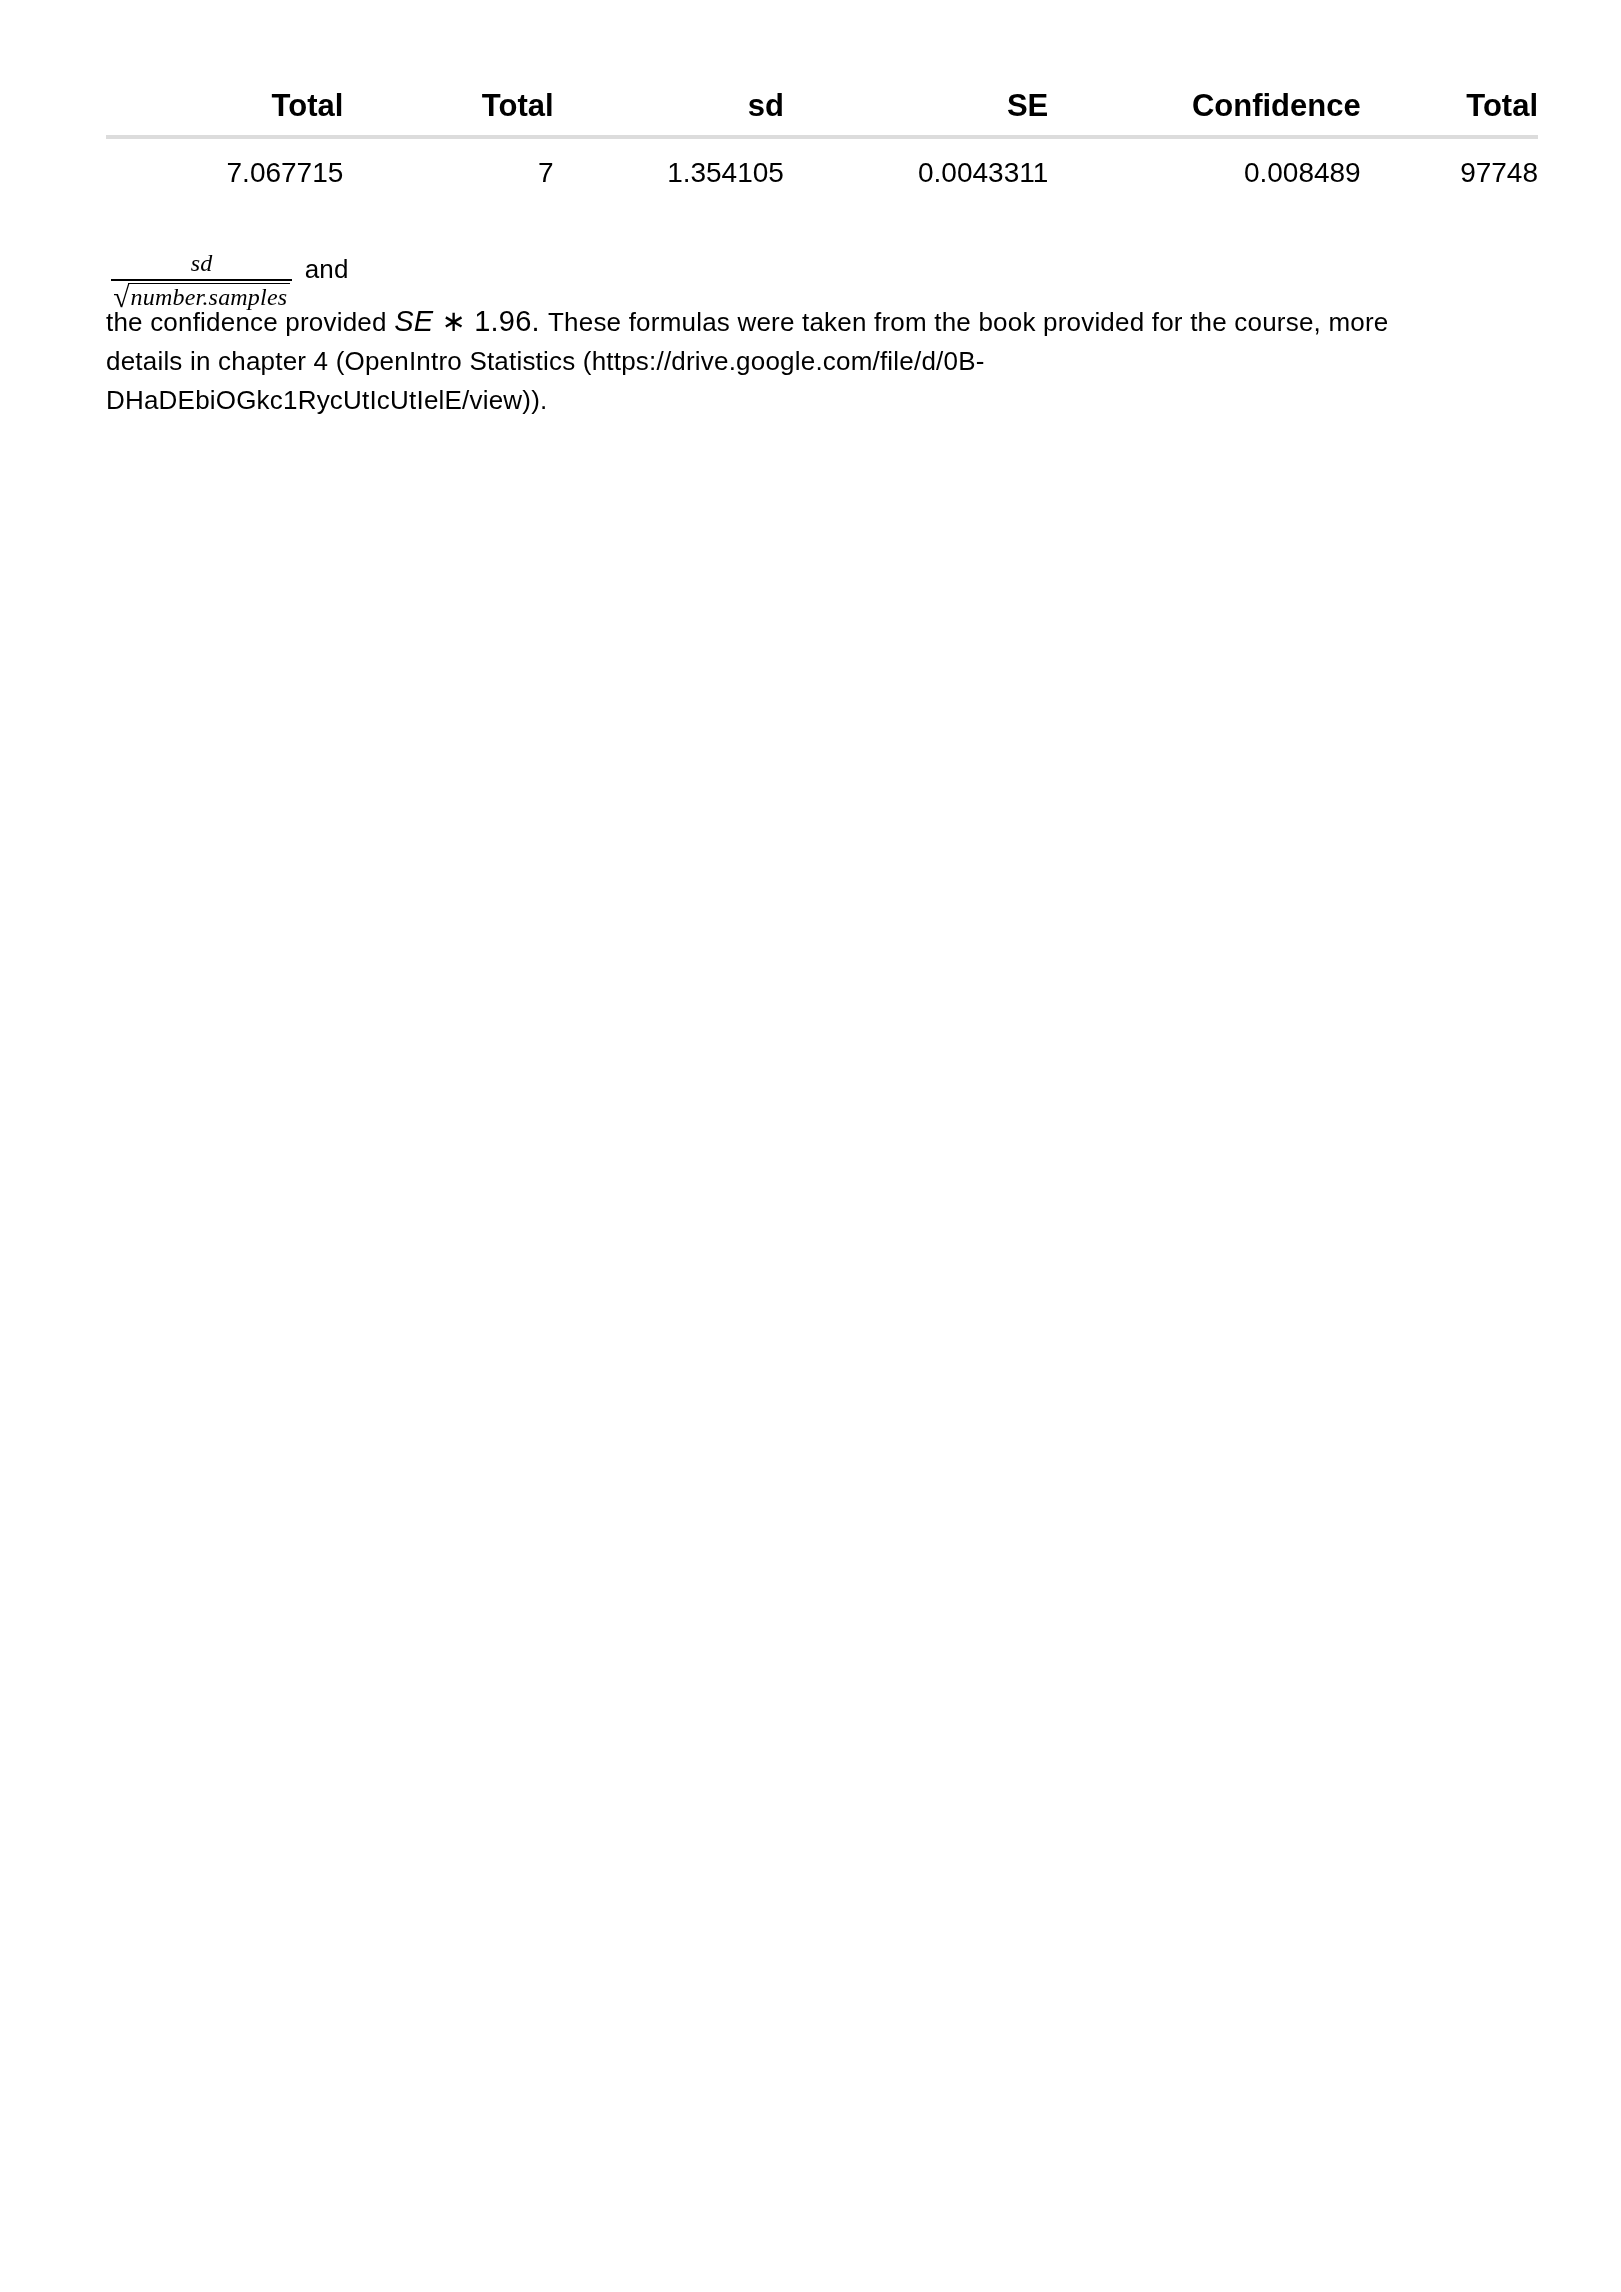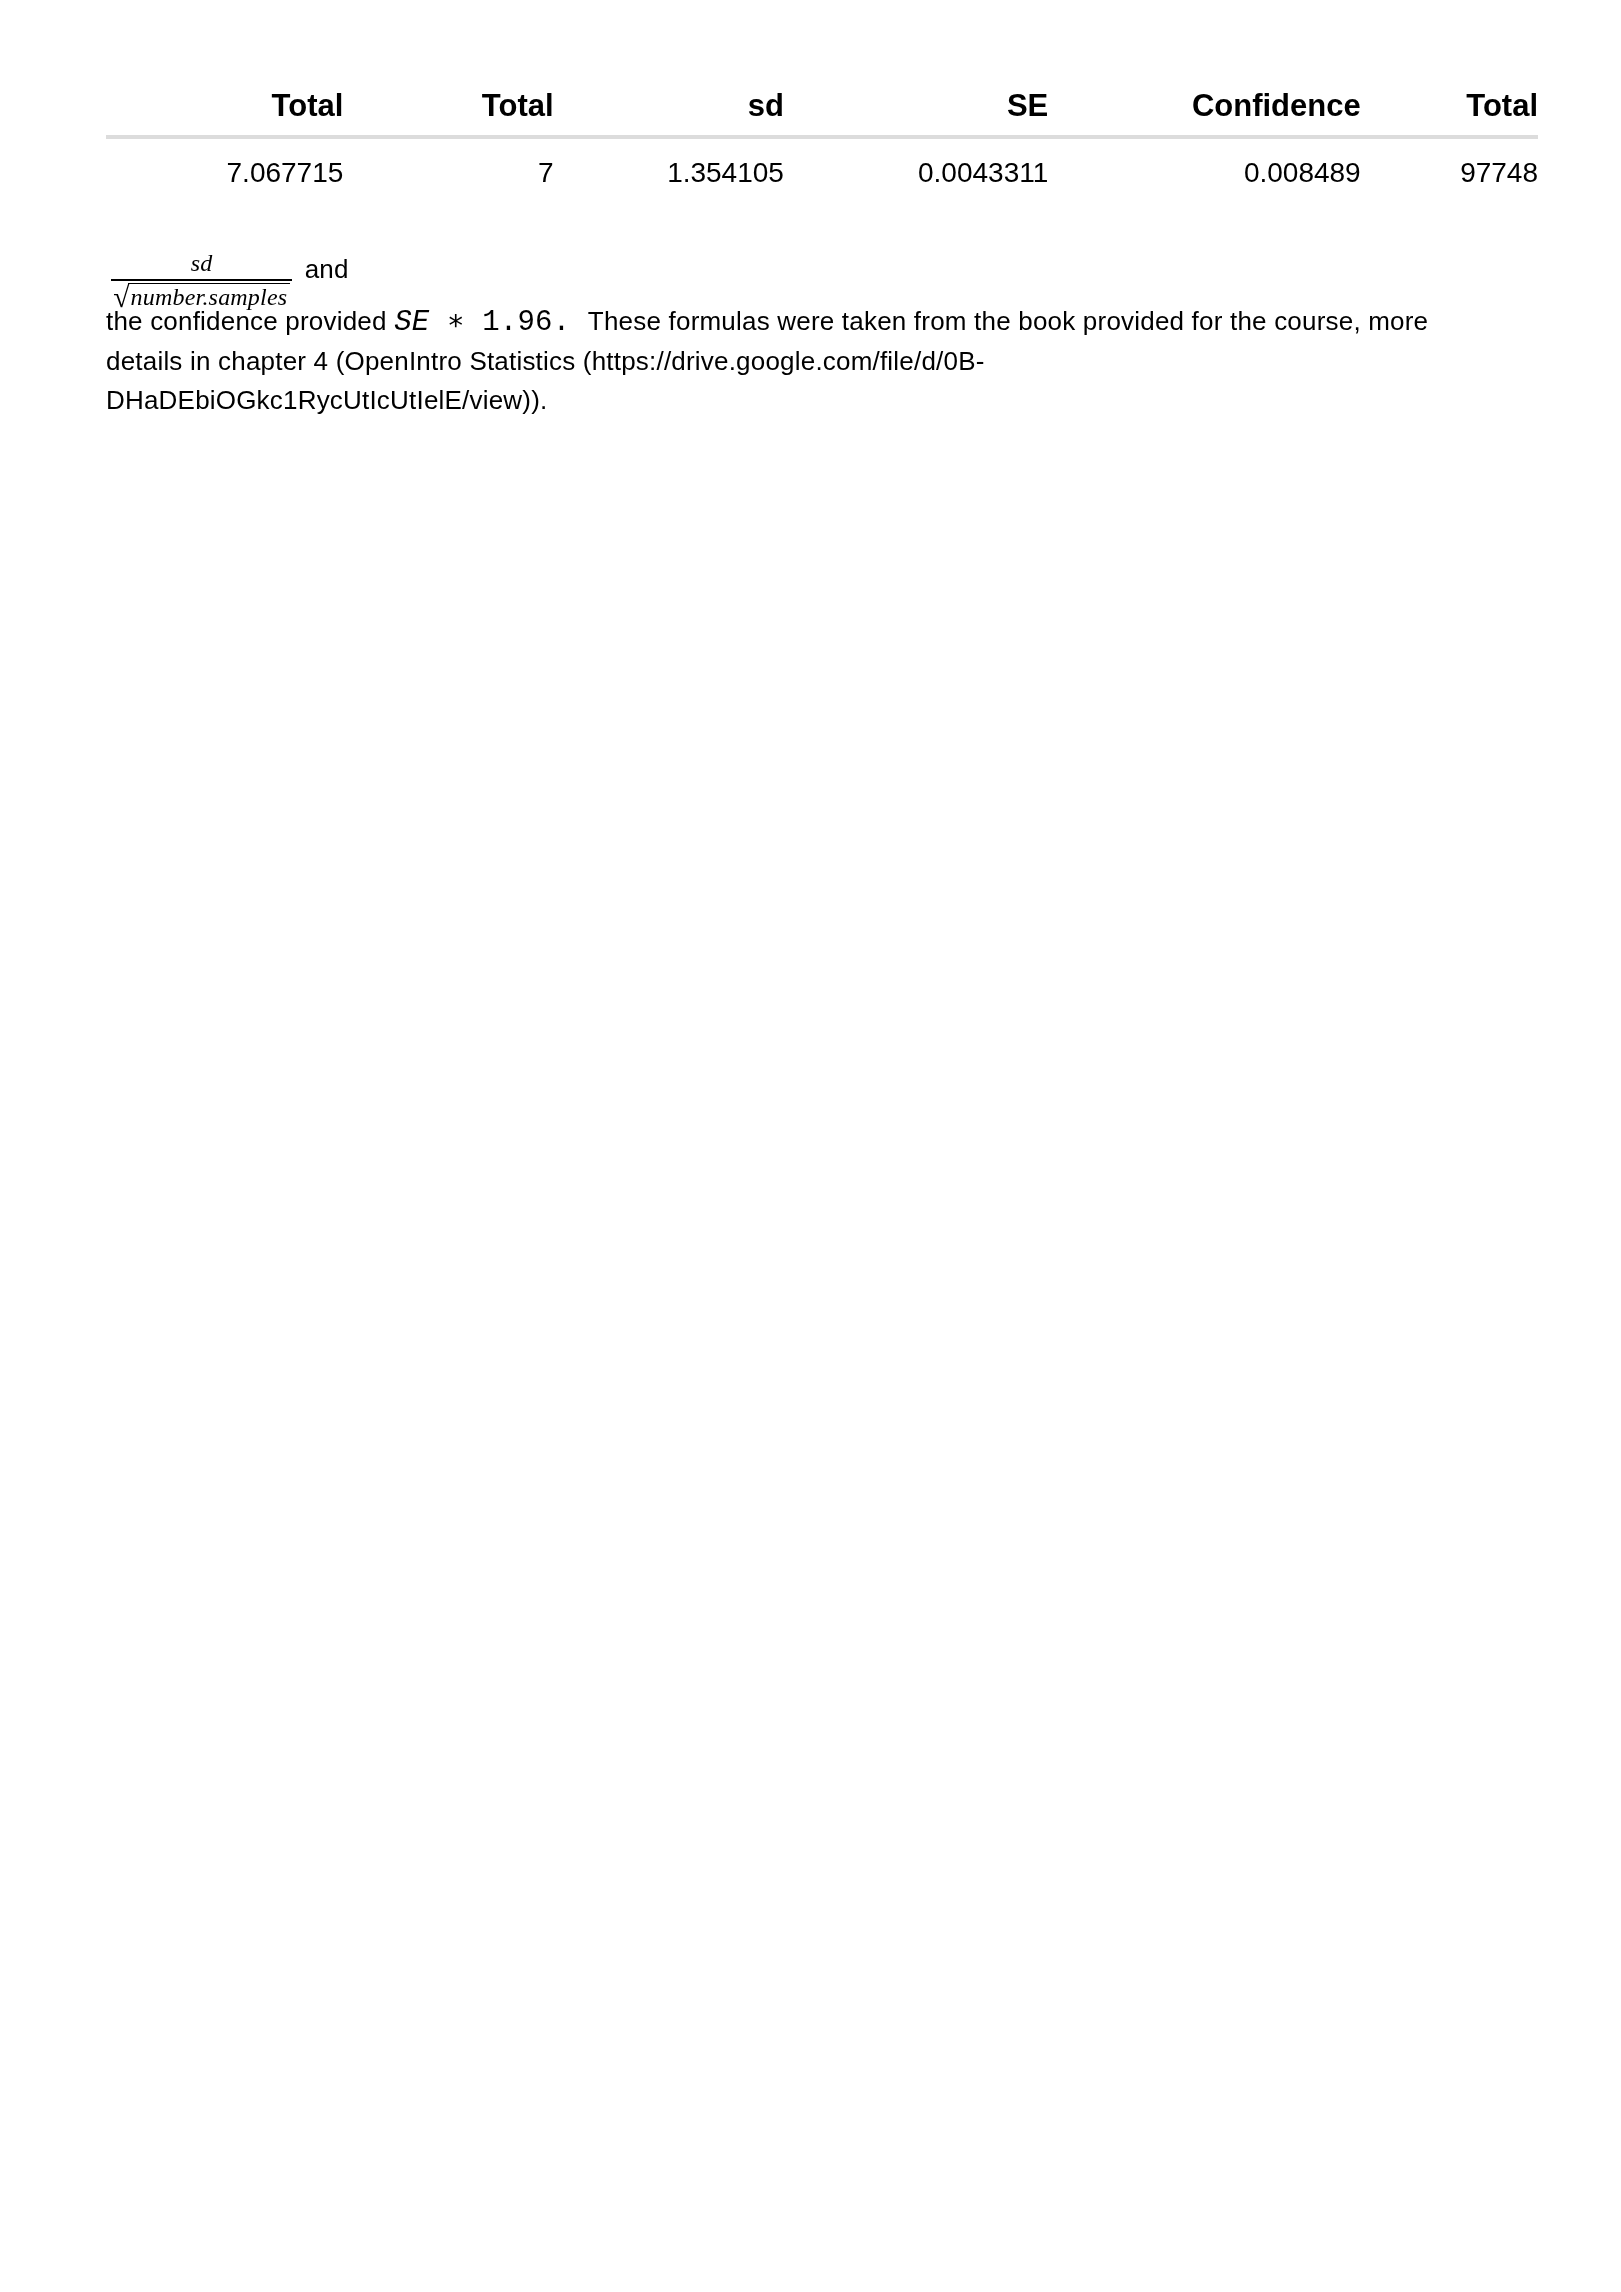--- a/index.html
+++ b/index.html
@@ -89,21 +89,21 @@
     transform: translateY(1.8px);
     margin-right: -1.8px;
   }
   .frac .radicand {
     border-top: 1.8px solid #000000;
     padding: 0 2.7px;
   }
 
   
   .imath {
-    font-family: Liberation Mono, monospace;
+    font-family: Liberation Sans, sans-serif;
     font-size: 29px;
   }
   .imath .mi { font-style: italic; }
   .imath .mo { font-style: normal; }
   .imath .mn { font-style: normal; }
 </style>
 </head>
 <body>
 
 <table class="summary">

